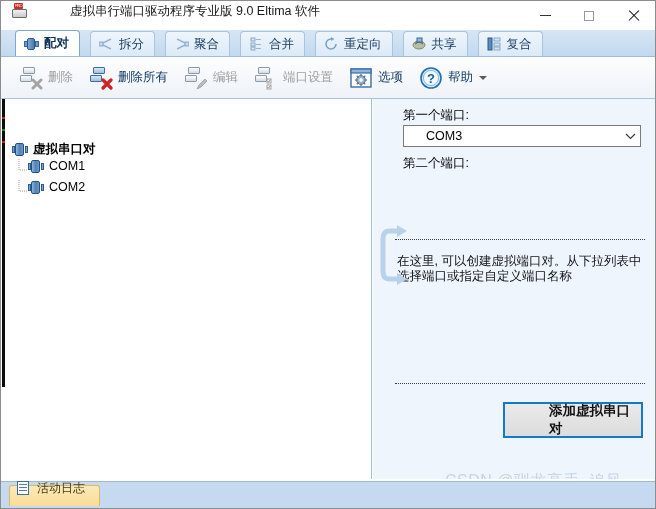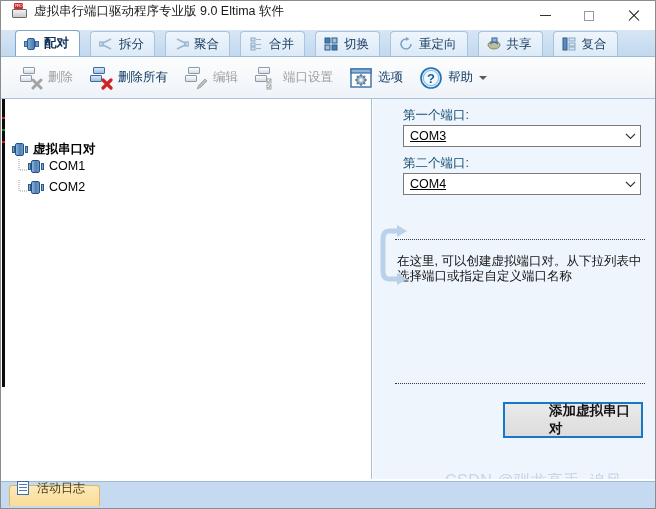--- a/index.html
+++ b/index.html
@@ -25,20 +25,21 @@
 
   
   .titlebar {
     position: absolute;
     left: 0; top: 0;
     width: 654px;
     height: 20px;
     background: #ffffff;
     display: flex;
     align-items: center;
+    gap: 36px;
   }
   .title-icon {
     width: 16px; height: 16px;
     margin-left: 10px;
     margin-right: 7px;
     position: relative;
     flex: none;
   }
   .title-icon .body {
     position: absolute;
@@ -329,41 +330,40 @@
     position: absolute;
     left: 372px; top: 0;
     width: 282px;
     height: 382px;
     background: #eff5fd;
     box-sizing: border-box;
   }
   .fieldlabel {
     position: absolute;
     font-size: 12.5px;
-    color: #0c4a6e;
+    color: #000000;
     white-space: nowrap;
   }
   .combo {
     position: absolute;
     height: 22px;
     background: #ffffff;
     border: 1px solid #7a7a7a;
     box-sizing: border-box;
     display: flex;
     align-items: center;
     cursor: default;
   }
   .combo .cval {
     flex: 1;
-    padding-left: 6px;
+    padding-left: 22px;
     font-size: 12.5px;
     color: #000;
     white-space: nowrap;
     overflow: hidden;
-    text-decoration: underline;
   }
   .combo .carrow {
     width: 20px;
     display: flex;
     align-items: center;
     justify-content: center;
   }
   .combo .carrow svg { display: block; }
 
   .connector {
@@ -527,31 +527,20 @@
         <svg width="15" height="14" viewBox="0 0 15 14">
           <rect x="2" y="1" width="4" height="3" fill="#d5e4f2" stroke="#8aa9c6"></rect>
           <rect x="2" y="6" width="4" height="3" fill="#d5e4f2" stroke="#8aa9c6"></rect>
           <rect x="2" y="10" width="4" height="3" fill="#d5e4f2" stroke="#8aa9c6"></rect>
           <path d="M7 2.5 H12 M7 7.5 H12 M7 11.5 H12" stroke="#9bb6d0" stroke-width="1.2"></path>
         </svg>
       </span>
       <span>合并</span>
     </div>
 
-    <div class="tab">
-      <span class="ticon ic-switch">
-        <svg width="15" height="14" viewBox="0 0 15 14">
-          <rect x="1" y="1" width="5" height="5" fill="#4a7cb0" stroke="#2c5a8a"></rect>
-          <rect x="1" y="8" width="5" height="5" fill="#9fc2e0" stroke="#2c5a8a"></rect>
-          <rect x="8" y="1" width="5" height="5" fill="#9fc2e0" stroke="#2c5a8a"></rect>
-          <rect x="8" y="8" width="5" height="5" fill="#4a7cb0" stroke="#2c5a8a"></rect>
-        </svg>
-      </span>
-      <span>切换</span>
-    </div>
 
     <div class="tab">
       <span class="ticon ic-redirect">
         <svg width="15" height="14" viewBox="0 0 15 14">
           <path d="M12 7 A5 5 0 1 1 7 2" stroke="#7aa3cc" stroke-width="1.6" fill="none"></path>
           <path d="M7 0 L7 4 L10.5 2 Z" fill="#7aa3cc"></path>
         </svg>
       </span>
       <span>重定向</span>
     </div>
@@ -708,28 +697,20 @@
         <span class="cval">COM3</span>
         <span class="carrow">
           <svg width="11" height="8" viewBox="0 0 11 8">
               <path d="M1 2 L5.5 6.4 L10 2" stroke="#3a3a3a" stroke-width="1.2" fill="none"></path>
             </svg>
         </span>
       </div>
 
       <div class="fieldlabel" style="left:30px; top:56px;">第二个端口:</div>
 
-      <div class="combo" style="left:30px; top:74px; width:238px;">
-        <span class="cval">COM4</span>
-        <span class="carrow">
-          <svg width="11" height="8" viewBox="0 0 11 8">
-              <path d="M1 2 L5.5 6.4 L10 2" stroke="#3a3a3a" stroke-width="1.2" fill="none"></path>
-            </svg>
-        </span>
-      </div>
 
       <div class="sep" style="left:22px; top:140px; width:250px;"></div>
 
       <div class="desc" style="left:24px; top:155px;">在这里, 可以创建虚拟端口对。从下拉列表中选择端口或指定自定义端口名称</div>
 
       <div class="sep" style="left:22px; top:284px; width:250px;"></div>
 
       <div class="addbtn" style="left:130px; top:303px; width:140px;">
         <span>添加虚拟串口对</span>
       </div>

